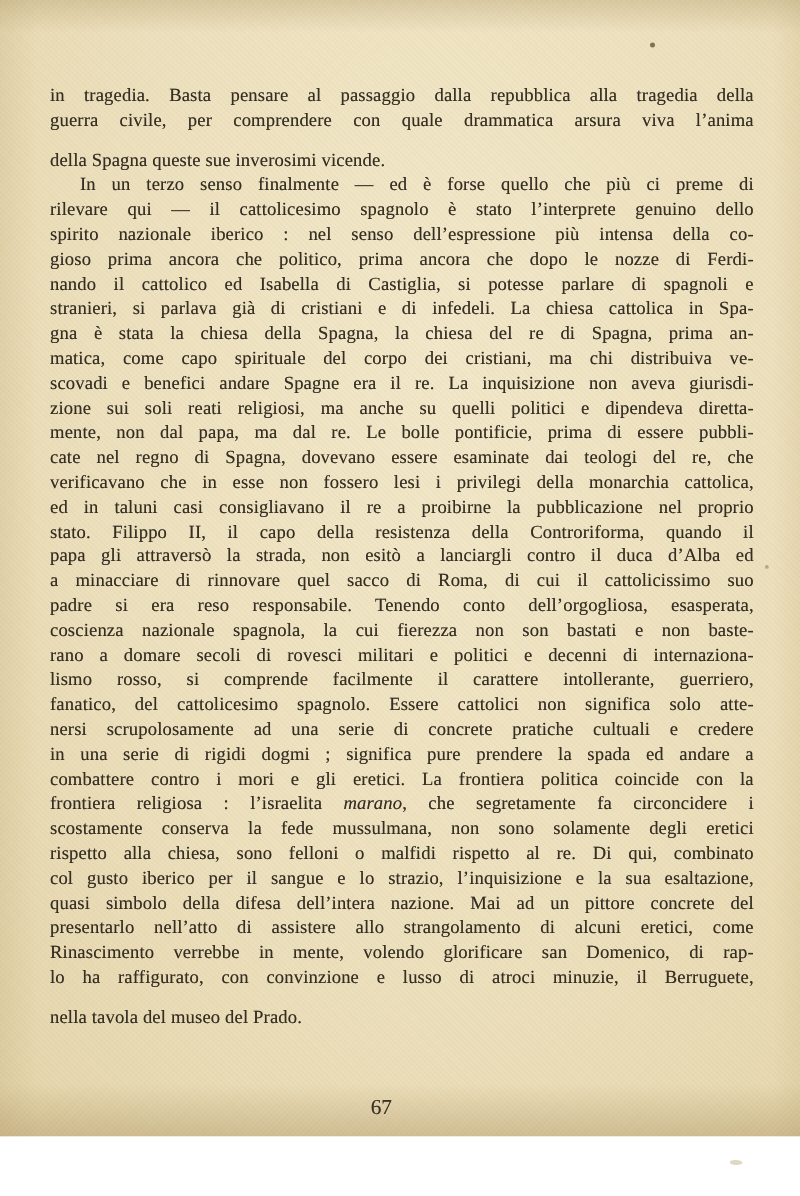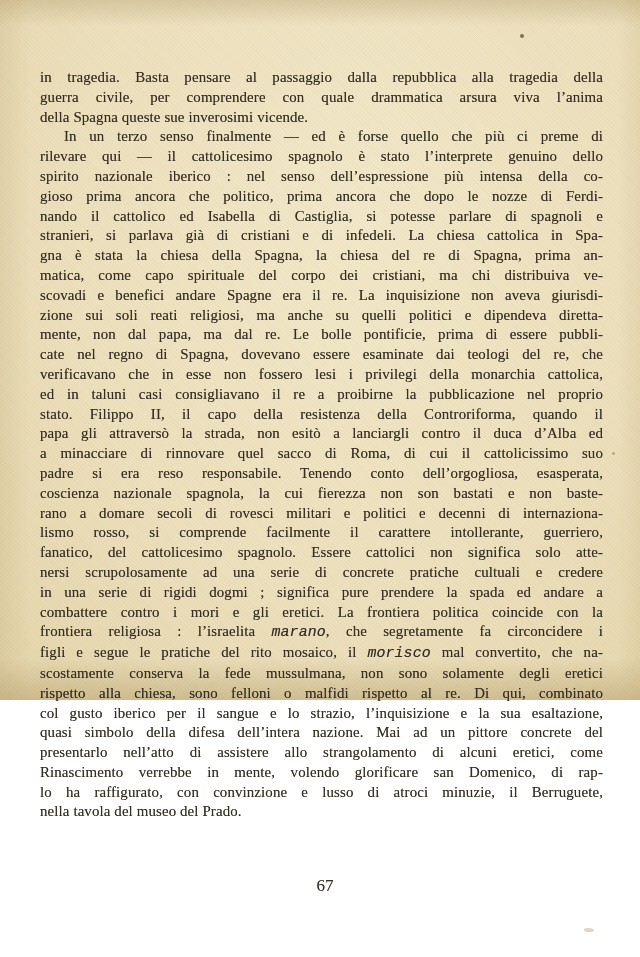--- a/index.html
+++ b/index.html
@@ -3,21 +3,21 @@
 <meta charset="utf-8">
 <style>
   html, body { margin: 0; padding: 0; }
   body {
     width: 640px; height: 957px;
     font-family: "Liberation Serif", "DejaVu Serif", serif;
     overflow: hidden;
   }
   .scan-page {
     position: relative;
-    width: 640px; height: 700px;
+    width: 640px; height: 909px;
     background:
       linear-gradient(180deg, rgba(174,150,100,.34) 0%, rgba(174,150,100,0) 26px),
       linear-gradient(0deg,   rgba(168,142,92,.40) 0%, rgba(168,142,92,0) 42px),
       linear-gradient(90deg,  rgba(188,166,116,.22) 0%, rgba(188,166,116,0) 30px),
       linear-gradient(270deg, rgba(197,176,125,.20) 0%, rgba(197,176,125,0) 22px),
       radial-gradient(ellipse at 55% 32%, #f1e7c8 0%, #ecdfbc 55%, #e3d4a9 100%);
   }
   .scan-page::before {
     content: "";
     position: absolute; inset: 0;
@@ -33,31 +33,30 @@
   .line {
     font-size: 14.9px;
     line-height: 19.8px;
     color: #352e23;
     text-align: justify;
     text-align-last: justify;
     letter-spacing: 0.12px;
     text-shadow: 0 0 0.4px rgba(53,46,35,.55);
     white-space: normal;
   }
-  .line.para-end { text-align-last: left; }
+  .line.para-end { text-align-last: left; margin-top: 12px; }
   .line.indent { text-indent: 24px; }
-  .it { font-style: italic; font-family: Liberation Mono, monospace; }
+  .it { font-style: italic; }
   .page-number {
     position: absolute;
     top: 876px; left: 0; width: 610px;
     text-align: center;
     font-size: 17px;
     color: #3a3327;
     text-shadow: 0 0 0.4px rgba(58,51,39,.5);
-    margin-left: 20px;
   }
   .speck {
     position: absolute;
     border-radius: 50%;
     pointer-events: none;
   }
   .speck-1 { left: 520px; top: 34px;  width: 4px; height: 4px; background: rgba(90,78,52,.75); }
   .speck-2 { left: 612px; top: 452px; width: 3px; height: 3px; background: rgba(120,100,65,.45); }
   .speck-3 { left: 584px; top: 928px; width: 10px; height: 4px; background: rgba(170,140,90,.35); border-radius: 40% 60% 50% 50%; }
 </style>
@@ -90,23 +89,20 @@
     <div class="line">coscienza nazionale spagnola, la cui fierezza non son bastati e non baste-</div>
     <div class="line">rano a domare secoli di rovesci militari e politici e decenni di internaziona-</div>
     <div class="line">lismo rosso, si comprende facilmente il carattere intollerante, guerriero,</div>
     <div class="line">fanatico, del cattolicesimo spagnolo. Essere cattolici non significa solo atte-</div>
     <div class="line">nersi scrupolosamente ad una serie di concrete pratiche cultuali e credere</div>
     <div class="line">in una serie di rigidi dogmi ; significa pure prendere la spada ed andare a</div>
     <div class="line">combattere contro i mori e gli eretici. La frontiera politica coincide con la</div>
     <div class="line">
       <span>frontiera religiosa : l’israelita </span><em class="it">marano</em><span>, che segretamente fa circoncidere i</span>
     </div>
-    <div class="line">
-      <span>figli e segue le pratiche del rito mosaico, il </span><em class="it">morisco</em><span> mal convertito, che na-</span>
-    </div>
     <div class="line">scostamente conserva la fede mussulmana, non sono solamente degli eretici</div>
     <div class="line">rispetto alla chiesa, sono felloni o malfidi rispetto al re. Di qui, combinato</div>
     <div class="line">col gusto iberico per il sangue e lo strazio, l’inquisizione e la sua esaltazione,</div>
     <div class="line">quasi simbolo della difesa dell’intera nazione. Mai ad un pittore concrete del</div>
     <div class="line">presentarlo nell’atto di assistere allo strangolamento di alcuni eretici, come</div>
     <div class="line">Rinascimento verrebbe in mente, volendo glorificare san Domenico, di rap-</div>
     <div class="line">lo ha raffigurato, con convinzione e lusso di atroci minuzie, il Berruguete,</div>
     <div class="line para-end">nella tavola del museo del Prado.</div>
   </div>
 

